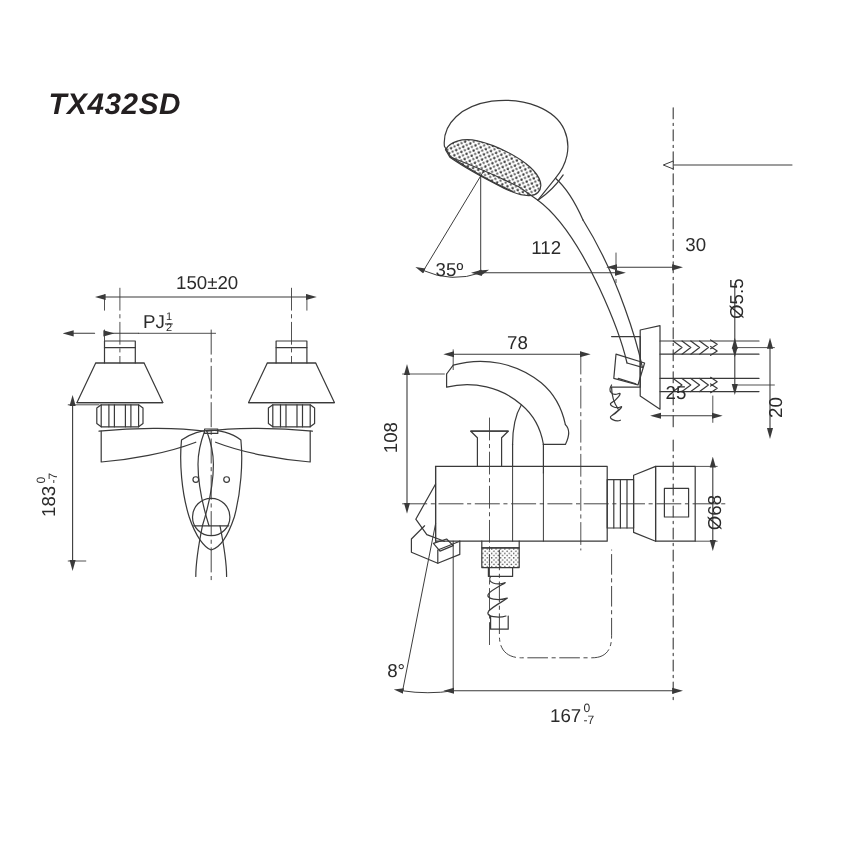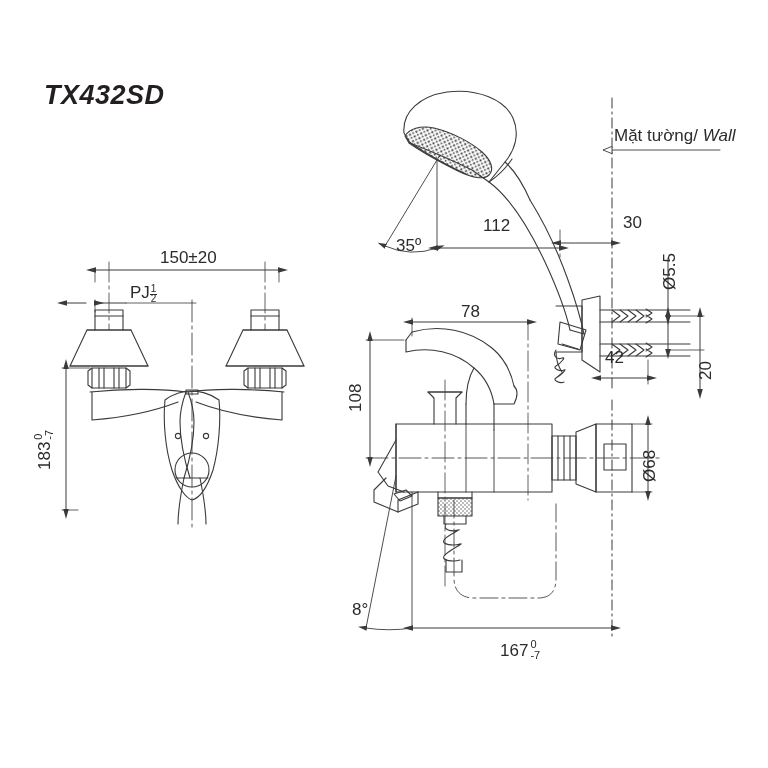--- a/index.html
+++ b/index.html
@@ -316,24 +316,20 @@
         <path d="M412,628 L612,628" marker-start="url(#arrS)" marker-end="url(#arrE)" stroke-width="1"></path>
         <path d="M612,400 L612,640" stroke-dasharray="10 4 2 4" stroke-width="1"></path>
 
         <path d="M454,500 L454,578 C454,592 462,598 474,598 L538,598 C550,598 556,592 556,578 L556,500" stroke-dasharray="18 4 3 4" stroke-width="0.85"></path>
       </g>
     </g>
   </svg>
 
   <div class="model-title">TX432SD</div>
 
-  <div class="wall-label">
-    <span class="vn">Mặt tường/</span>
-    <span class="en">Wall</span>
-  </div>
 
   <div class="dim" style="left:160px; top:248px;">150±20</div>
 
   <div class="dim" style="left:130px; top:283px;text-decoration:underline;">
     <span class="inline-row">
       <span>PJ</span>
         <span class="frac">
           <span class="num">1</span>
           <span class="den">2</span>
         </span>
@@ -353,21 +349,21 @@
   <div class="dim" style="left:396px; top:212px;margin-top:24px;">35º</div>
 
   <div class="dim" style="left:483px; top:216px;text-align:right;">112</div>
 
   <div class="dim" style="left:623px; top:213px;">30</div>
 
   <div class="dim rot90" style="left:660px; top:290px;">Ø5.5</div>
 
   <div class="dim rot90" style="left:696px; top:380px;">20</div>
 
-  <div class="dim" style="left:605px; top:348px;">42</div>
+  <div class="dim" style="left:605px; top:348px;">25</div>
 
   <div class="dim" style="left:461px; top:302px;">78</div>
 
   <div class="dim rot90" style="left:346px; top:412px;">108</div>
 
   <div class="dim rot90" style="left:640px; top:482px;">Ø68</div>
 
   <div class="dim" style="left:352px; top:600px;">8°</div>
 
   <div class="dim" style="left:500px; top:640px;">

